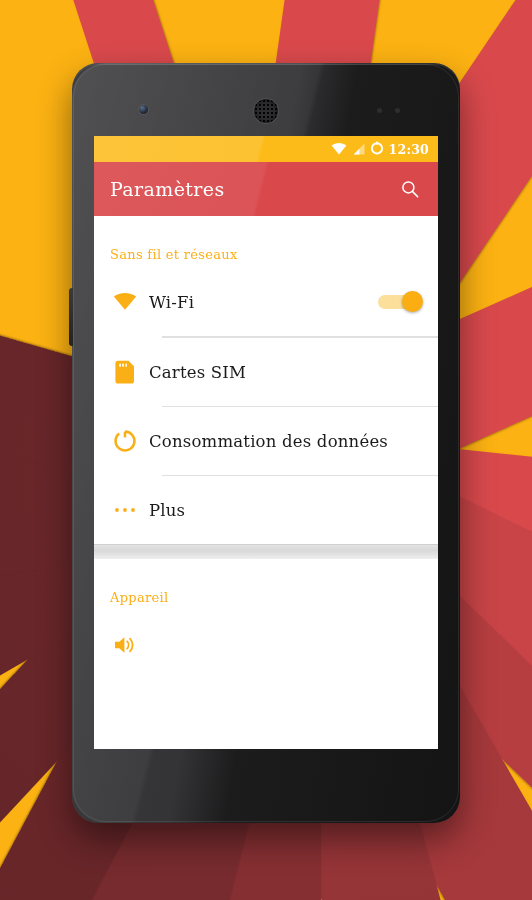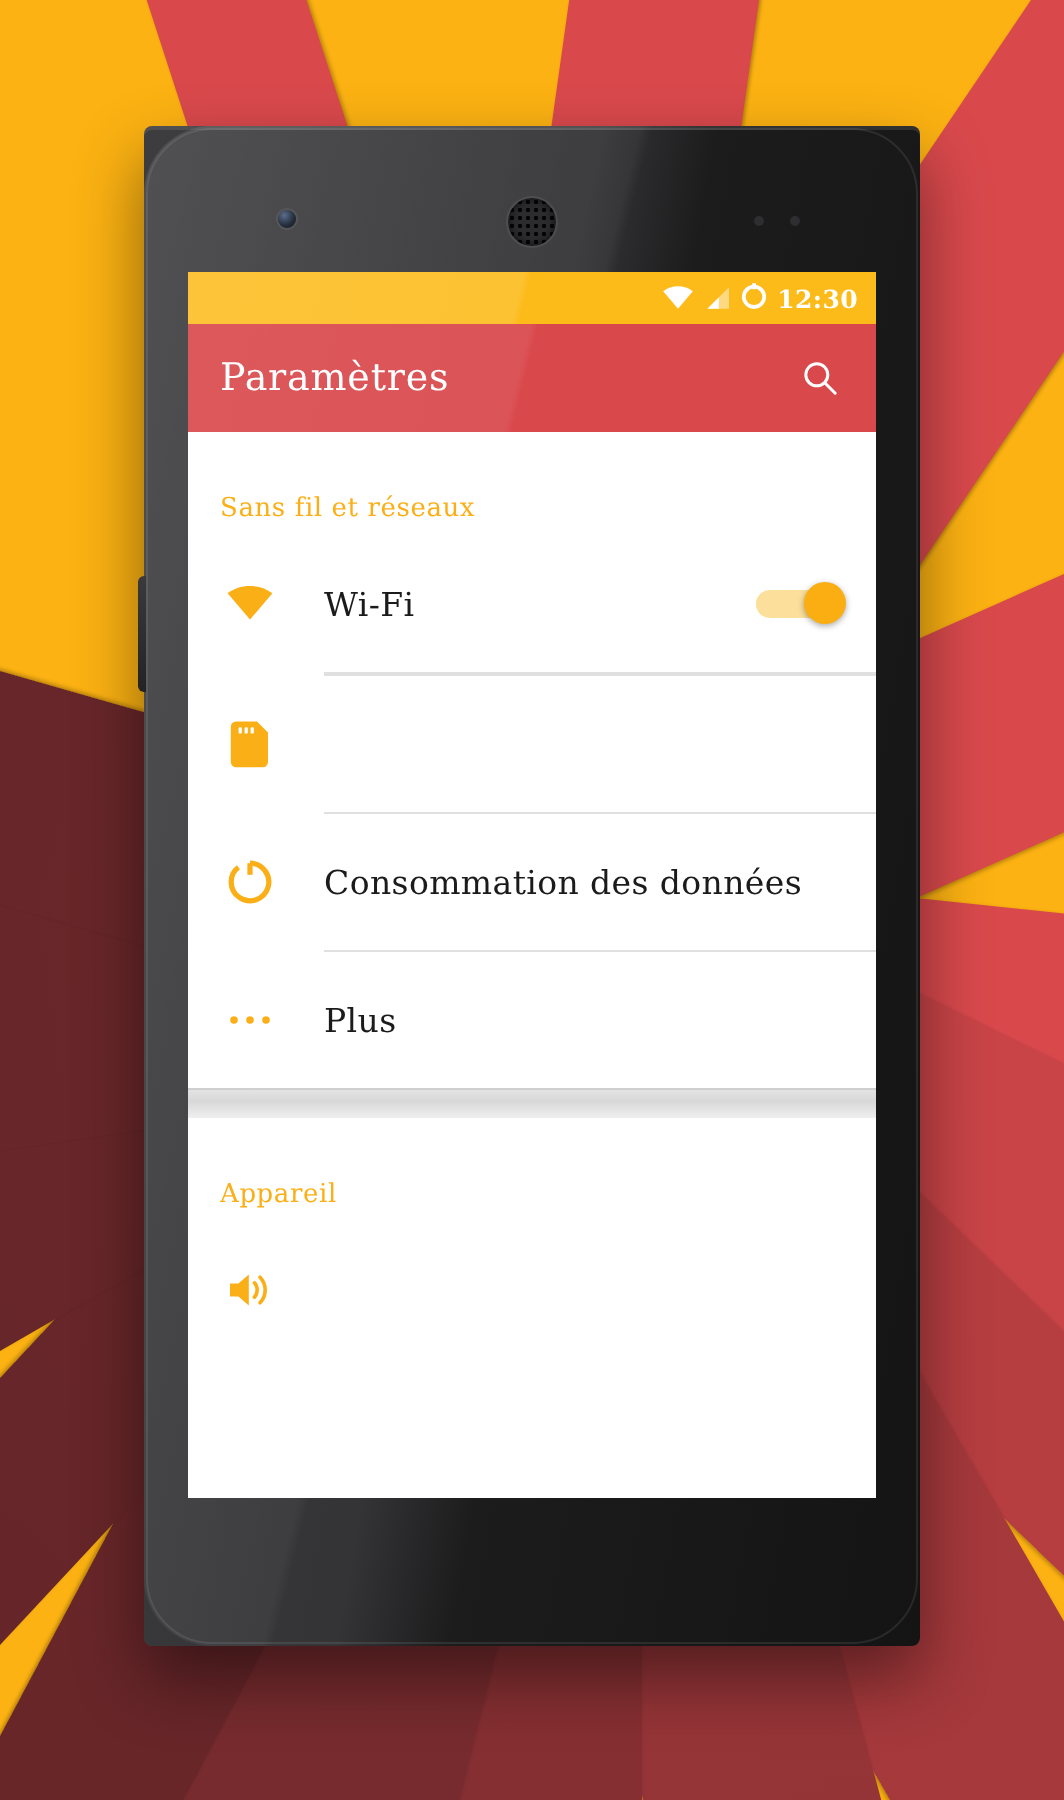--- a/index.html
+++ b/index.html
@@ -40,21 +40,21 @@
     box-shadow: 0 1px 2px rgba(0,0,0,0.28);
   }
 
   
   #phone {
     position: absolute;
     left: 72px;
     top: 63px;
     width: 388px;
     height: 760px;
-    border-radius: 4px;
+    border-radius: 26px;
     background: linear-gradient(100deg, #3d3d3f 0%, #343436 44%, #1c1c1d 55%, #141415 100%);
     box-shadow: 0 16px 34px rgba(0,0,0,0.45), 0 2px 0 rgba(255,255,255,0.10) inset;
   }
   #phone:before {
     
     content: "";
     position: absolute;
     inset: 0;
     border-radius: 34px;
     background: linear-gradient(104deg, rgba(255,255,255,0.10) 0%, rgba(255,255,255,0.045) 43%, rgba(255,255,255,0) 44%);
@@ -214,21 +214,21 @@
   }
   .row-icon {
     width: 30px;
     min-width: 30px;
     display: flex;
     align-items: center;
     justify-content: center;
   }
   .row-label {
     flex: 1;
-    margin-left: 22px;
+    margin-left: 9px;
     color: #1b1b1b;
     font-size: 16.5px;
     letter-spacing: 0.2px;
   }
   .divider {
     height: 1px;
     background: #e0e0e0;
     margin-left: 68px;
   }
 
@@ -348,20 +348,21 @@
 
         <div class="row">
           <span class="row-icon">
             <svg width="20" height="24" viewBox="0 0 20 24">
               <path d="M3 0.8 H13.5 L19 6.3 V21 a2.6 2.6 0 0 1 -2.6 2.6 H3 a2.6 2.6 0 0 1 -2.6 -2.6 V3.4 A2.6 2.6 0 0 1 3 0.8 Z" fill="#FBAF17"></path>
               <rect x="4.3" y="3.6" width="1.6" height="3.2" rx="0.6" fill="#ffffff"></rect>
               <rect x="7.3" y="3.6" width="1.6" height="3.2" rx="0.6" fill="#ffffff"></rect>
               <rect x="10.3" y="3.6" width="1.6" height="3.2" rx="0.6" fill="#ffffff"></rect>
             </svg>
           </span>
+          <span class="row-label">Cartes SIM</span>
         </div>
         <div class="divider"></div>
 
         <div class="row">
           <span class="row-icon">
             <svg width="24" height="24" viewBox="0 0 24 24">
               <path d="M12 2.6 A9.4 9.4 0 1 1 6.2 4.6" fill="none" stroke="#FBAF17" stroke-width="2.6" stroke-linecap="butt"></path>
               <path d="M12 2.6 L12 8.4" stroke="#FBAF17" stroke-width="2.6" stroke-linecap="butt"></path>
             </svg>
           </span>

